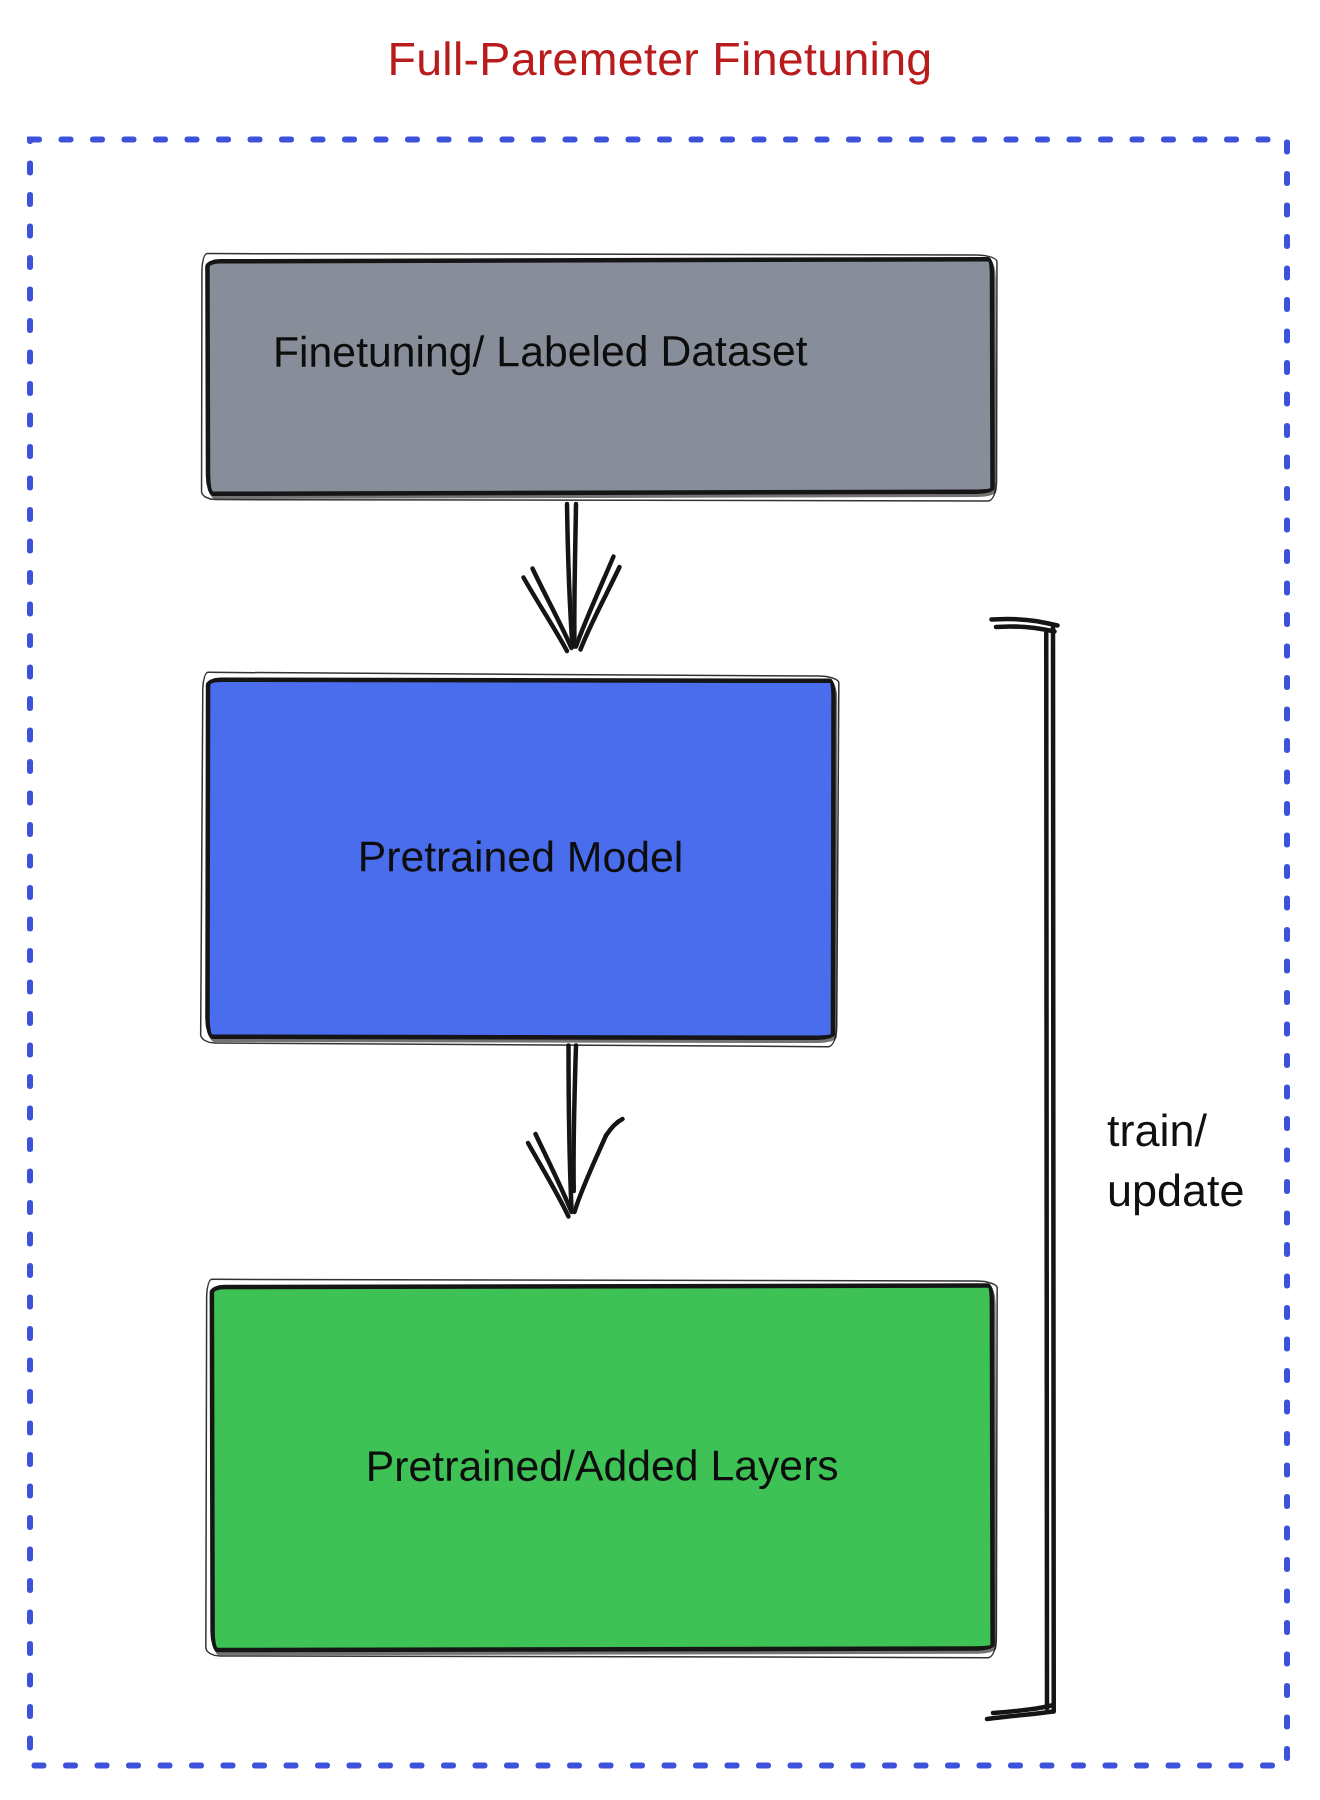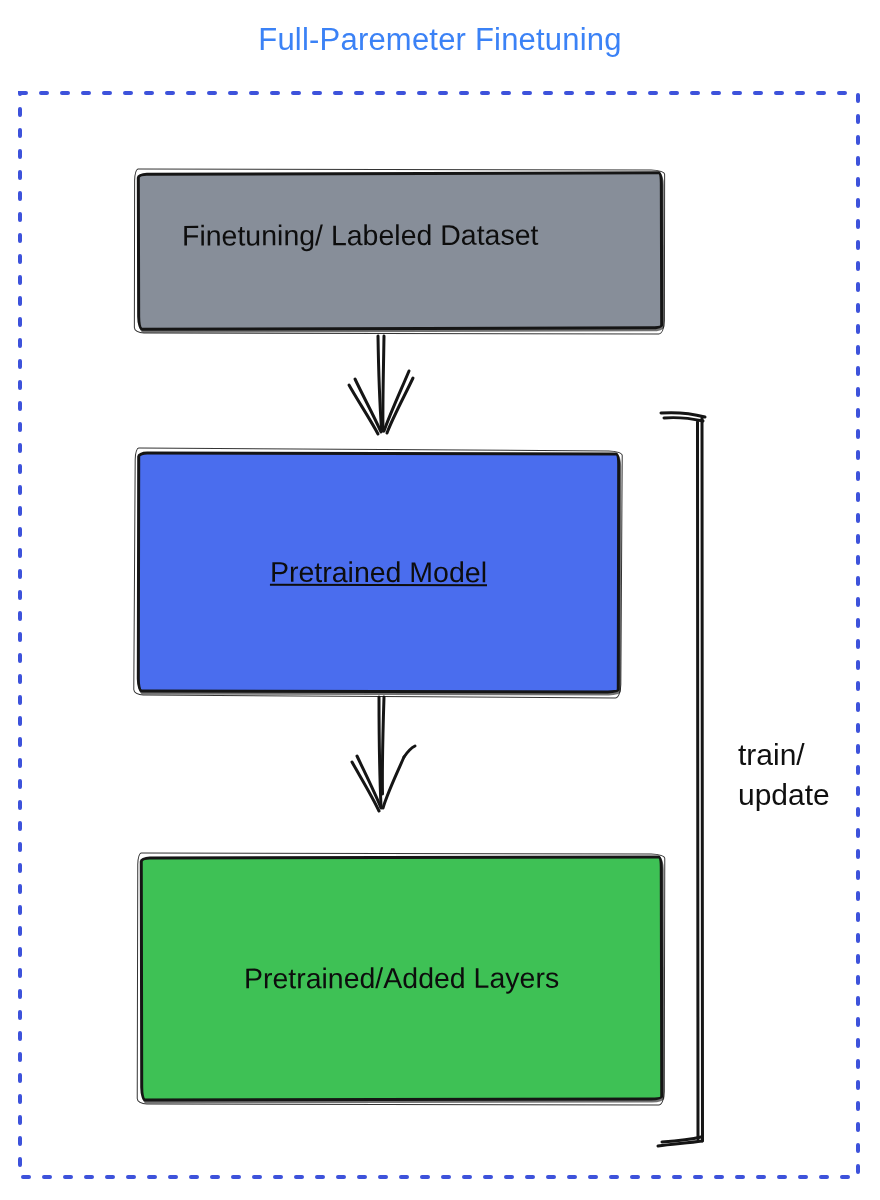--- a/index.html
+++ b/index.html
@@ -5,21 +5,21 @@
   * { margin: 0; padding: 0; box-sizing: border-box; }
   html, body { width: 880px; height: 1200px; background: #ffffff; overflow: hidden; }
   body { position: relative; font-family: "Liberation Sans", sans-serif; color: #111; }
 
   .diagram-title {
     position: absolute;
     top: 22px; left: 0; width: 880px;
     text-align: center;
     font-size: 31px;
     font-weight: 500;
-    color: #3b82f6;
+    color: #b91c1c;
     letter-spacing: 0.2px;
   }
 
   .overlay-svg {
     position: absolute;
     inset: 0;
     width: 880px; height: 1200px;
     pointer-events: none;
   }
 
@@ -45,25 +45,24 @@
 
   .node-dataset {
     left: 137px; top: 172px;
     width: 526px; height: 158px;
     background: #878E99;
     padding: 44px 0 0 42px;
     transform: rotate(-0.15deg);
   }
   .node-pretrained {
     left: 137px; top: 452px;
-    width: 483px; height: 241px;
+    width: 420px; height: 241px;
     background: #4A6DEE;
     display: flex; align-items: center; justify-content: center;
     transform: rotate(0.1deg);
-    text-decoration: underline;
   }
   .node-classifier {
     left: 140px; top: 856px;
     width: 523px; height: 245px;
     background: #3EC155;
     display: flex; align-items: center; justify-content: center;
     transform: rotate(-0.12deg);
   }
 
   .bracket-label {

